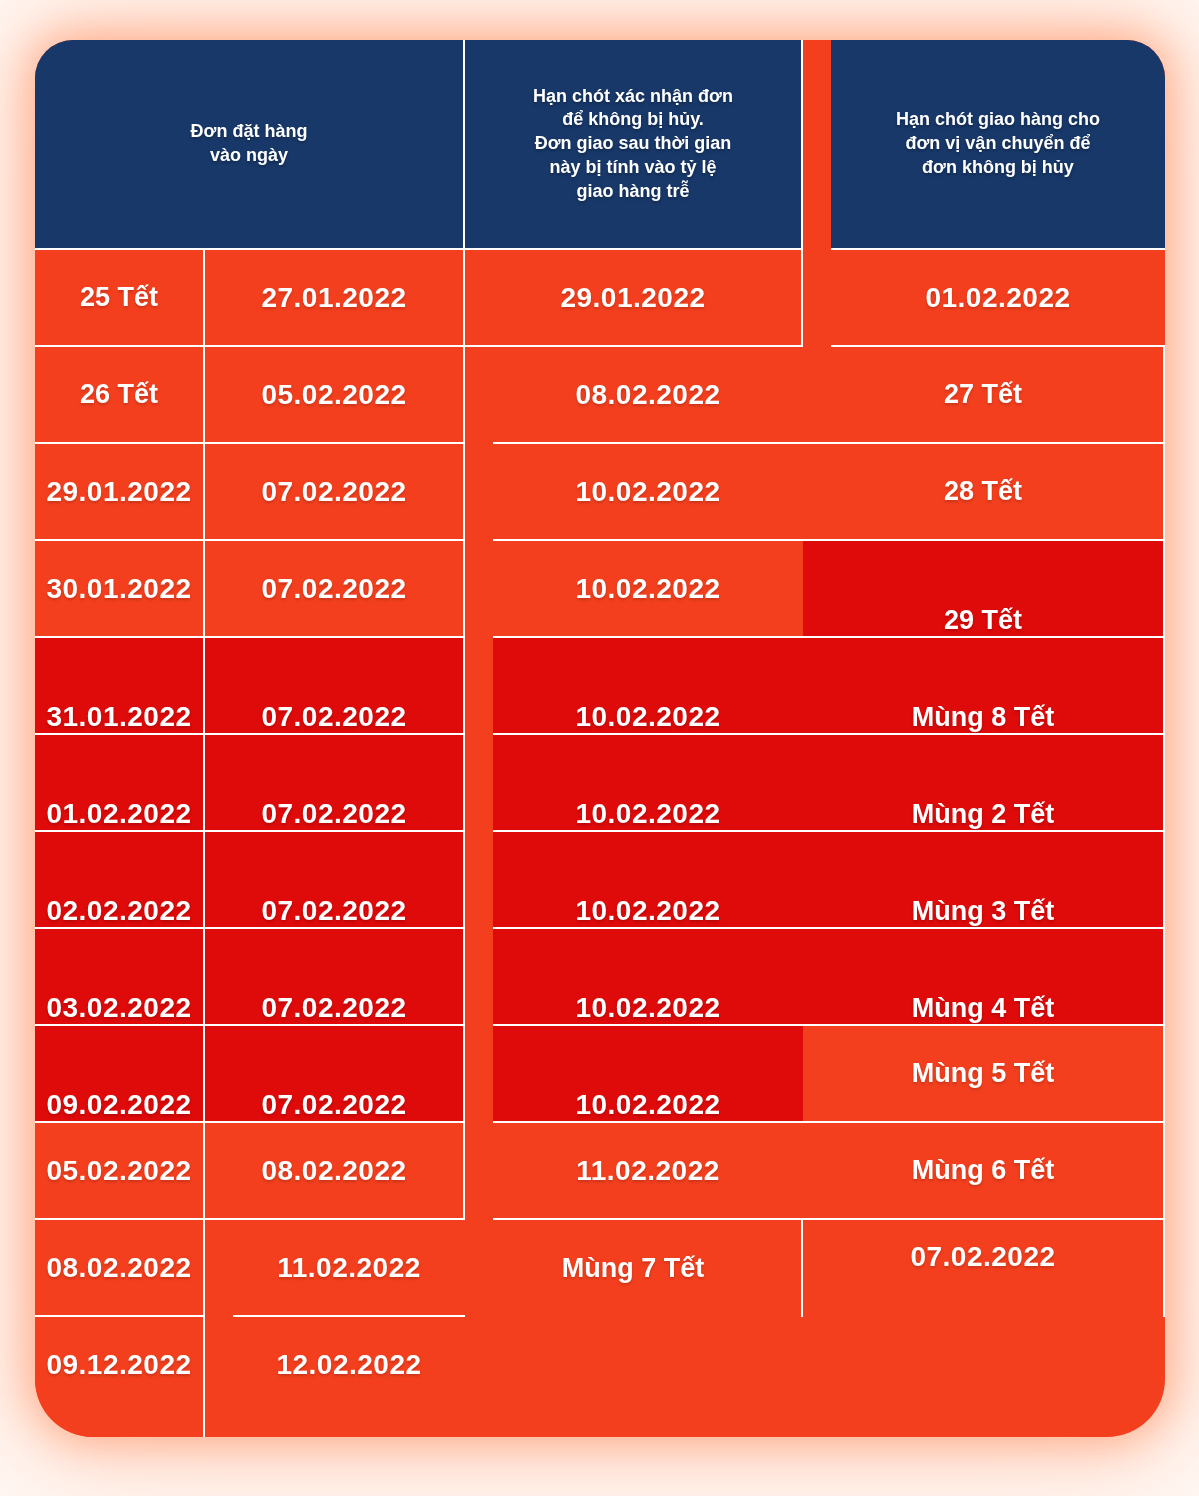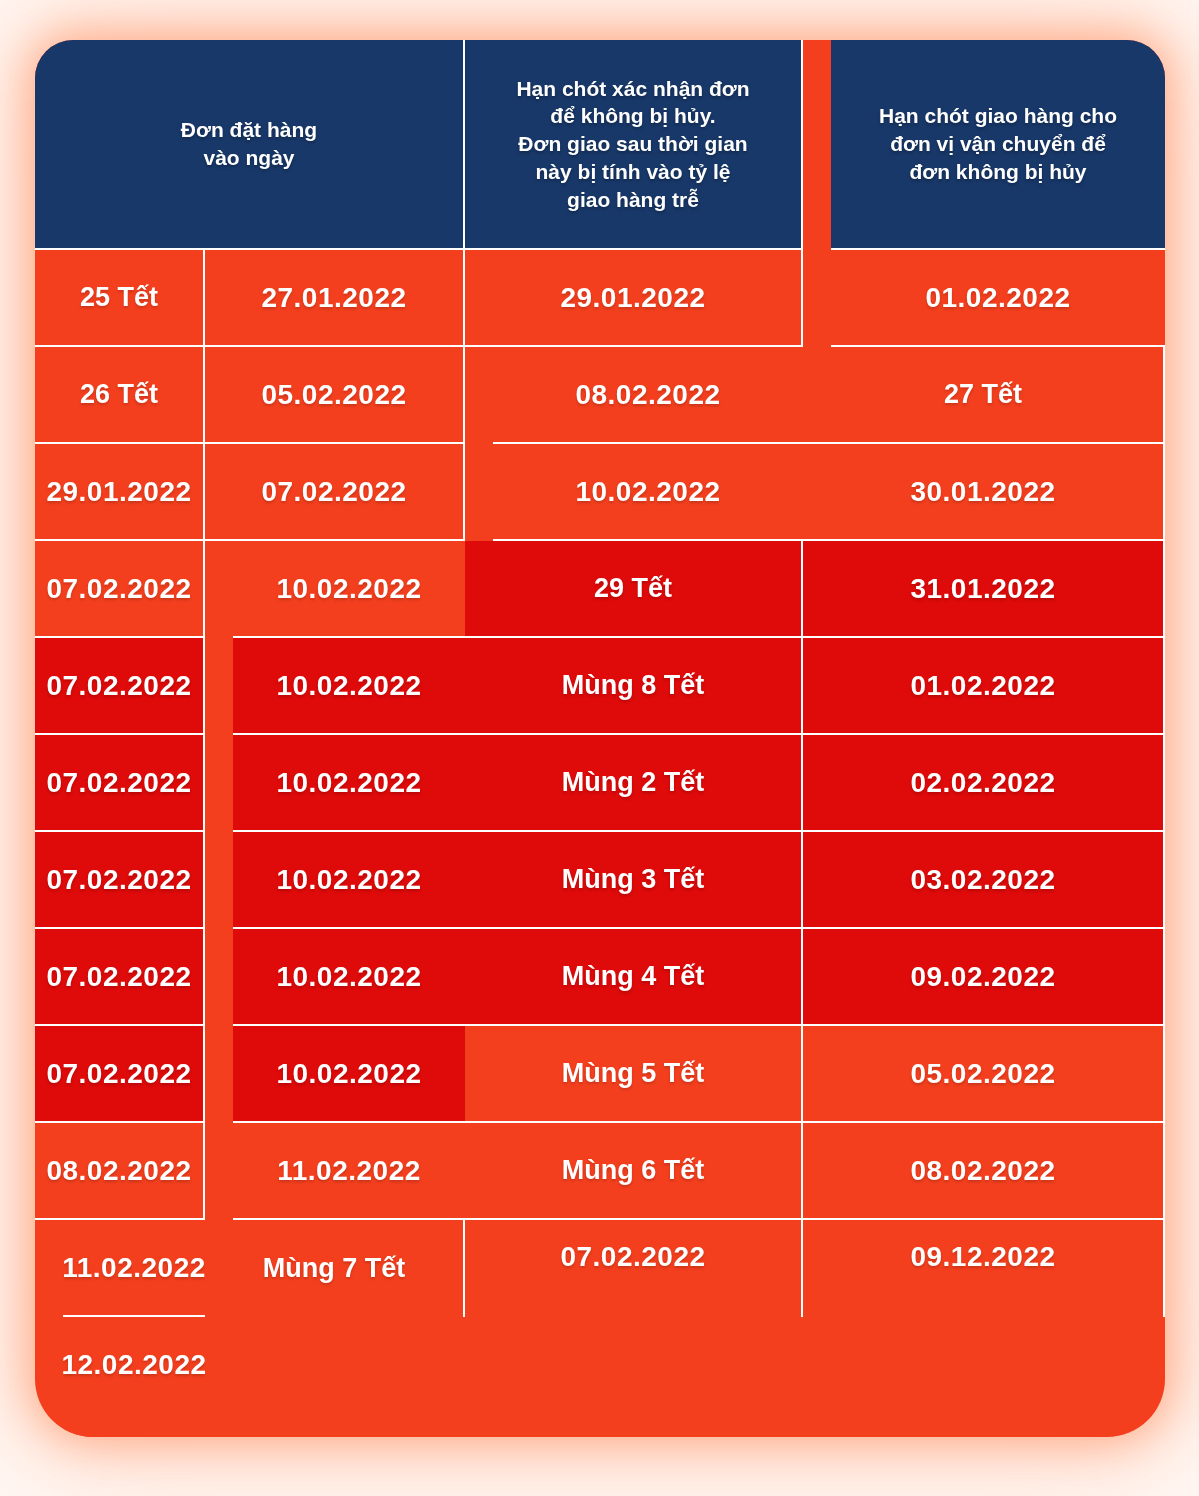--- a/index.html
+++ b/index.html
@@ -30,28 +30,28 @@
     text-align: center; color: #ffffff;
     border-right: 2px solid var(--line, #ffffff);
     border-bottom: 2px solid var(--line, #ffffff);
     box-sizing: border-box;
     overflow: hidden;
   }
   .col-last { border-right: none; margin-left: 28px; }
   .row-last { border-bottom: none; padding-bottom: 24px; }
   .header-cell {
     background: var(--navy, #183869);
-    font-size: 21px; line-height: 1.32;
+    font-size: 18px; line-height: 1.32;
     white-space: pre-line;
     text-shadow: 0 2px 3px rgba(0,0,0,0.28);
     padding: 12px 8px;
   }
   .h-order { grid-column: 1 / span 2; }
   .tone-orange { background: var(--orange, #F43F1E); }
-  .tone-red    { background: var(--red, #DF0A0A); }
+  .tone-red    { background: var(--red, #DF0A0A); align-items: flex-end; }
   .body-cell {
     font-size: 28px; letter-spacing: 0.5px;
     text-shadow: 0 2px 3px rgba(0,0,0,0.18);
   }
   .label-cell { font-size: 27px; letter-spacing: 0; padding: 0 4px; }
 </style>
 </head>
 <body>
 
 <div class="page">
@@ -103,20 +103,23 @@
   <div class="cell body-cell tone-orange">
     <span>29.01.2022</span>
   </div>
   <div class="cell body-cell tone-orange">
     <span>07.02.2022</span>
   </div>
   <div class="cell body-cell col-last tone-orange">
     <span>10.02.2022</span>
   </div>
 
+  <div class="cell body-cell label-cell tone-orange">
+    <span>28 Tết</span>
+  </div>
   <div class="cell body-cell tone-orange">
     <span>30.01.2022</span>
   </div>
   <div class="cell body-cell tone-orange">
     <span>07.02.2022</span>
   </div>
   <div class="cell body-cell col-last tone-orange">
     <span>10.02.2022</span>
   </div>
 

